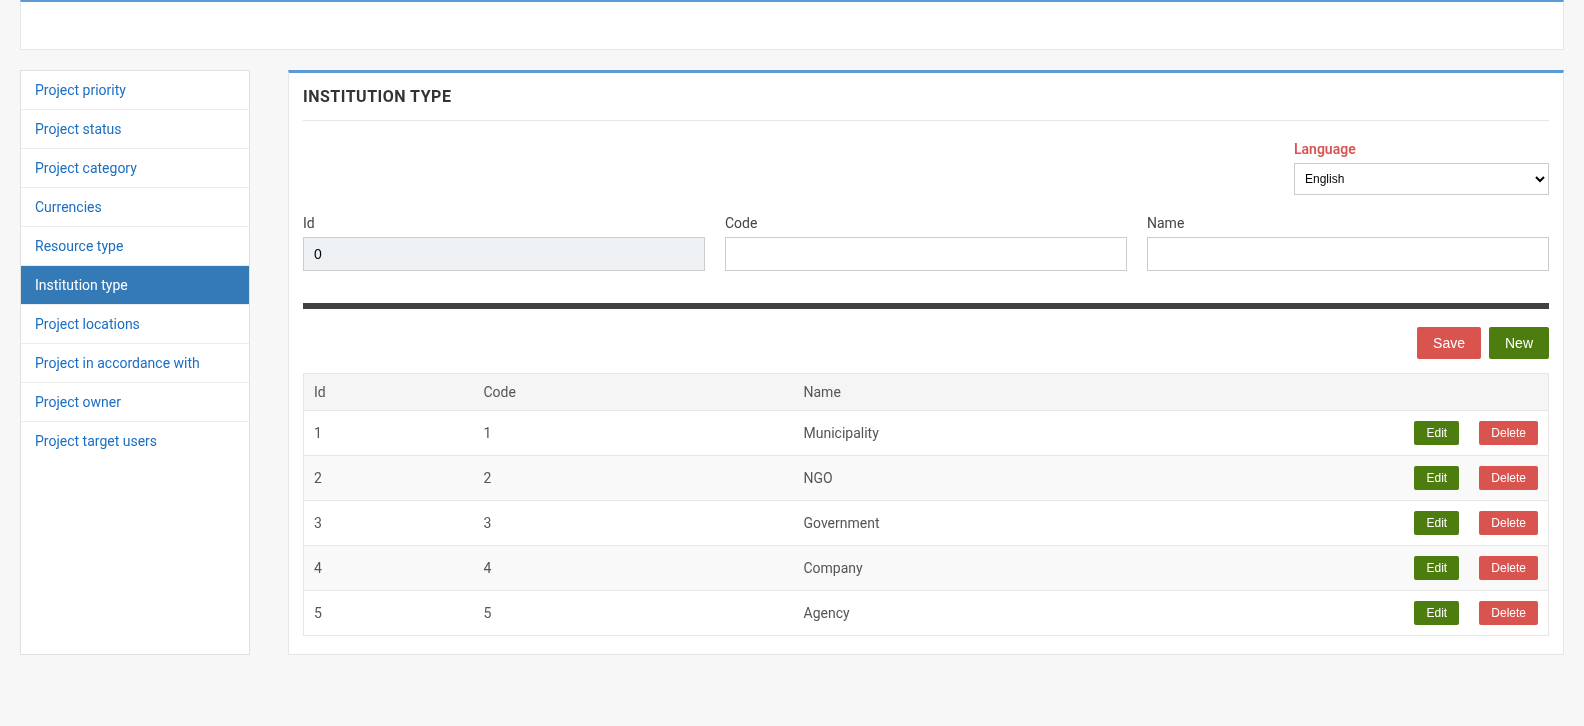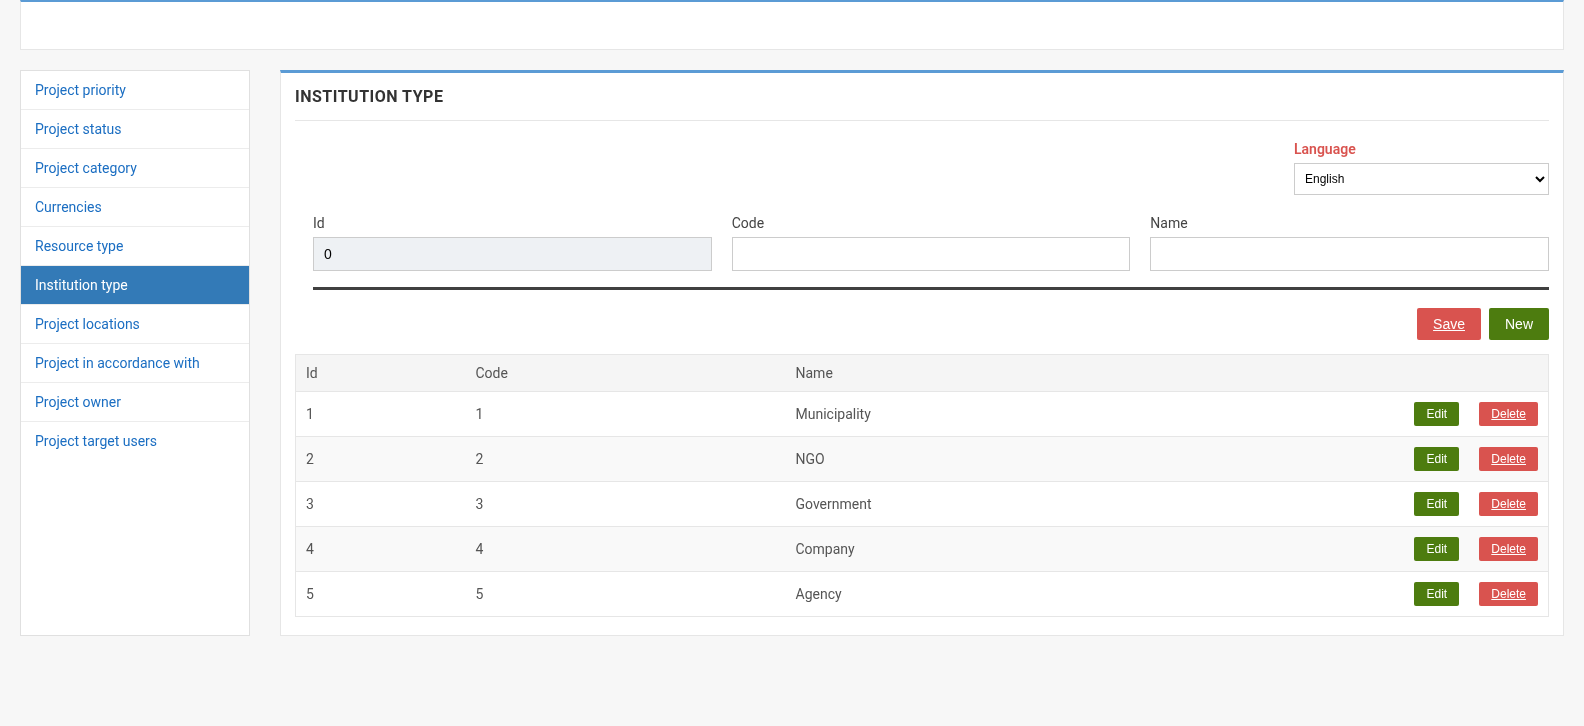--- a/index.html
+++ b/index.html
@@ -18,21 +18,21 @@
   background: #fff;
   border-top: 2px solid #5b9bd5;
   border-left: 1px solid #e6e6e6;
   border-right: 1px solid #e6e6e6;
   border-bottom: 1px solid #e6e6e6;
   height: 50px;
 }
 .container {
   display: flex;
   padding: 20px;
-  gap: 30px;
+  gap: 38px;
 }
 .sidebar {
   width: 230px;
   background: #fff;
   border: 1px solid #e0e0e0;
 }
 .sidebar-item {
   padding: 11px 14px;
   border-bottom: 1px solid #ececec;
   color: #1b6ec2;
@@ -59,23 +59,22 @@
   color: #333;
   padding-bottom: 14px;
   border-bottom: 1px solid #e6e6e6;
   margin-bottom: 20px;
   letter-spacing: 0.5px;
 }
 .form-area {
   display: flex;
   flex-wrap: wrap;
   gap: 20px;
-  border-bottom: 3px solid #404040;
-  padding-bottom: 16px;
-  margin-left: 18px;
+  border-bottom: 6px solid #404040;
+  padding-bottom: 32px;
 }
 .lang-row {
   width: 100%;
   display: flex;
   justify-content: flex-end;
 }
 .lang-block {
   width: 255px;
 }
 .lang-label {
@@ -122,21 +121,20 @@
 .btn {
   border: none;
   padding: 8px 16px;
   font-size: 14px;
   color: #fff;
   cursor: pointer;
   border-radius: 2px;
 }
 .btn-danger {
   background: #d9534f;
-  text-decoration: underline;
 }
 .btn-primary {
   background: #4d7c0f;
 }
 .btn-sm {
   padding: 5px 12px;
   font-size: 12px;
 }
 .data-table {
   width: 100%;

